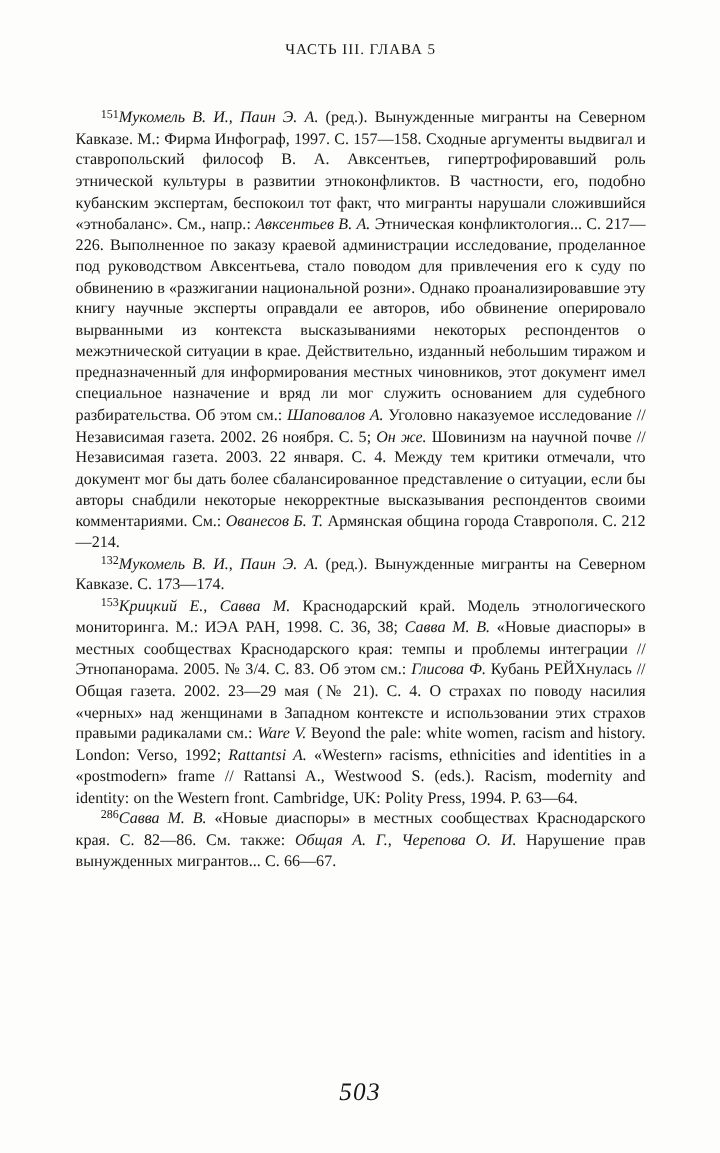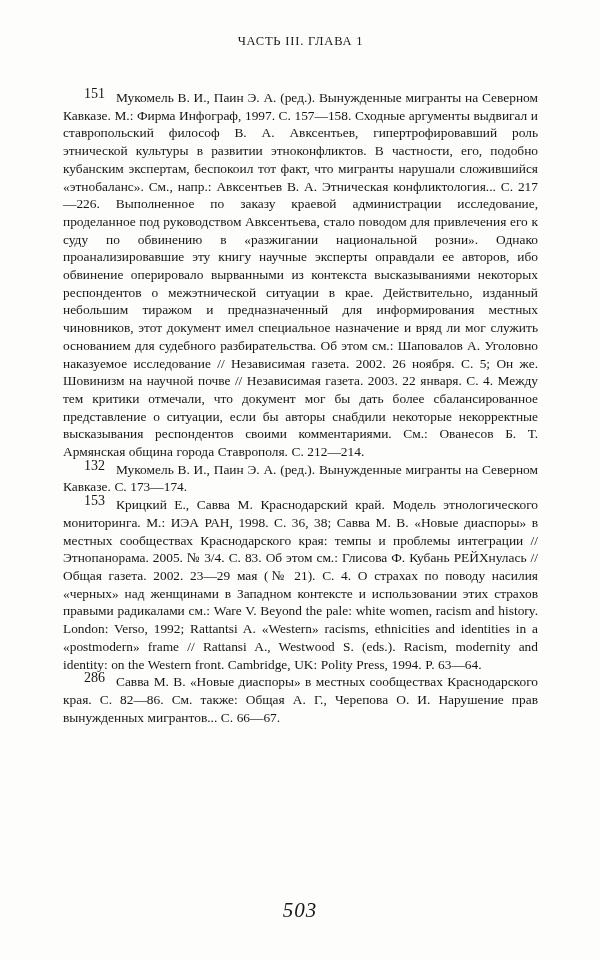--- a/index.html
+++ b/index.html
@@ -31,45 +31,46 @@
   }
   p.footnote {
     margin: 0;
     font-size: 13.4px;
     line-height: 17.7px;
     text-align: justify;
     text-indent: 21px;
     word-spacing: 0.2px;
   }
   p.footnote sup {
-    font-size: 14px;
+    font-size: 10px;
     line-height: 0;
     vertical-align: baseline;
     position: relative;
     top: -4px;
-    margin-right: 11px;
+    margin-right: 0;
   }
   .it {
+    font-style: italic;
   }
   .page-number {
     position: absolute;
     left: 0;
     right: 0;
     bottom: 38px;
     text-align: center;
     font-size: 21px;
     letter-spacing: 1px;
     font-style: italic;
   }
 </style>
 </head>
 <body>
 
 <div class="page">
-  <div class="running-head">ЧАСТЬ III. ГЛАВА 1</div>
+  <div class="running-head">ЧАСТЬ III. ГЛАВА 5</div>
 
   <div class="footnote-list">
       <p class="footnote"><sup>151</sup><span class="it">Мукомель В. И., Паин Э. А.</span><span> (ред.). Вынужденные мигранты на Северном Кавказе. М.: Фирма Инфограф, 1997. С. 157—158. Сходные аргументы выдвигал и ставропольский философ В. А. Авксентьев, гипертрофировавший роль этнической культуры в развитии этноконфликтов. В частности, его, подобно кубанским экспертам, беспокоил тот факт, что мигранты нарушали сложившийся «этнобаланс». См., напр.: </span><span class="it">Авксентьев В. А.</span><span> Этническая конфликтология... С. 217—226. Выполненное по заказу краевой администрации исследование, проделанное под руководством Авксентьева, стало поводом для привлечения его к суду по обвинению в «разжигании национальной розни». Однако проанализировавшие эту книгу научные эксперты оправдали ее авторов, ибо обвинение оперировало вырванными из контекста высказываниями некоторых респондентов о межэтнической ситуации в крае. Действительно, изданный небольшим тиражом и предназначенный для информирования местных чиновников, этот документ имел специальное назначение и вряд ли мог служить основанием для судебного разбирательства. Об этом см.: </span><span class="it">Шаповалов А.</span><span> Уголовно наказуемое исследование // Независимая газета. 2002. 26 ноября. С. 5; </span><span class="it">Он же.</span><span> Шовинизм на научной почве // Независимая газета. 2003. 22 января. С. 4. Между тем критики отмечали, что документ мог бы дать более сбалансированное представление о ситуации, если бы авторы снабдили некоторые некорректные высказывания респондентов своими комментариями. См.: </span><span class="it">Ованесов Б. Т.</span><span> Армянская община города Ставрополя. С. 212—214.</span></p>
       <p class="footnote"><sup>132</sup><span class="it">Мукомель В. И., Паин Э. А.</span><span> (ред.). Вынужденные мигранты на Северном Кавказе. С. 173—174.</span></p>
       <p class="footnote"><sup>153</sup><span class="it">Крицкий Е., Савва М.</span><span> Краснодарский край. Модель этнологического мониторинга. М.: ИЭА РАН, 1998. С. 36, 38; </span><span class="it">Савва М. В.</span><span> «Новые диаспоры» в местных сообществах Краснодарского края: темпы и проблемы интеграции // Этнопанорама. 2005. № 3/4. С. 83. Об этом см.: </span><span class="it">Глисова Ф.</span><span> Кубань РЕЙХнулась // Общая газета. 2002. 23—29 мая (№ 21). С. 4. О страхах по поводу насилия «черных» над женщинами в Западном контексте и использовании этих страхов правыми радикалами см.: </span><span class="it">Ware V.</span><span> Beyond the pale: white women, racism and history. London: Verso, 1992; </span><span class="it">Rattantsi A.</span><span> «Western» racisms, ethnicities and identities in a «postmodern» frame // Rattansi A., Westwood S. (eds.). Racism, modernity and identity: on the Western front. Cambridge, UK: Polity Press, 1994. P. 63—64.</span></p>
       <p class="footnote"><sup>286</sup><span class="it">Савва М. В.</span><span> «Новые диаспоры» в местных сообществах Краснодарского края. С. 82—86. См. также: </span><span class="it">Общая А. Г., Черепова О. И.</span><span> Нарушение прав вынужденных мигрантов... С. 66—67.</span></p>
     </div>
 
   <div class="page-number">503</div>
 </div>

